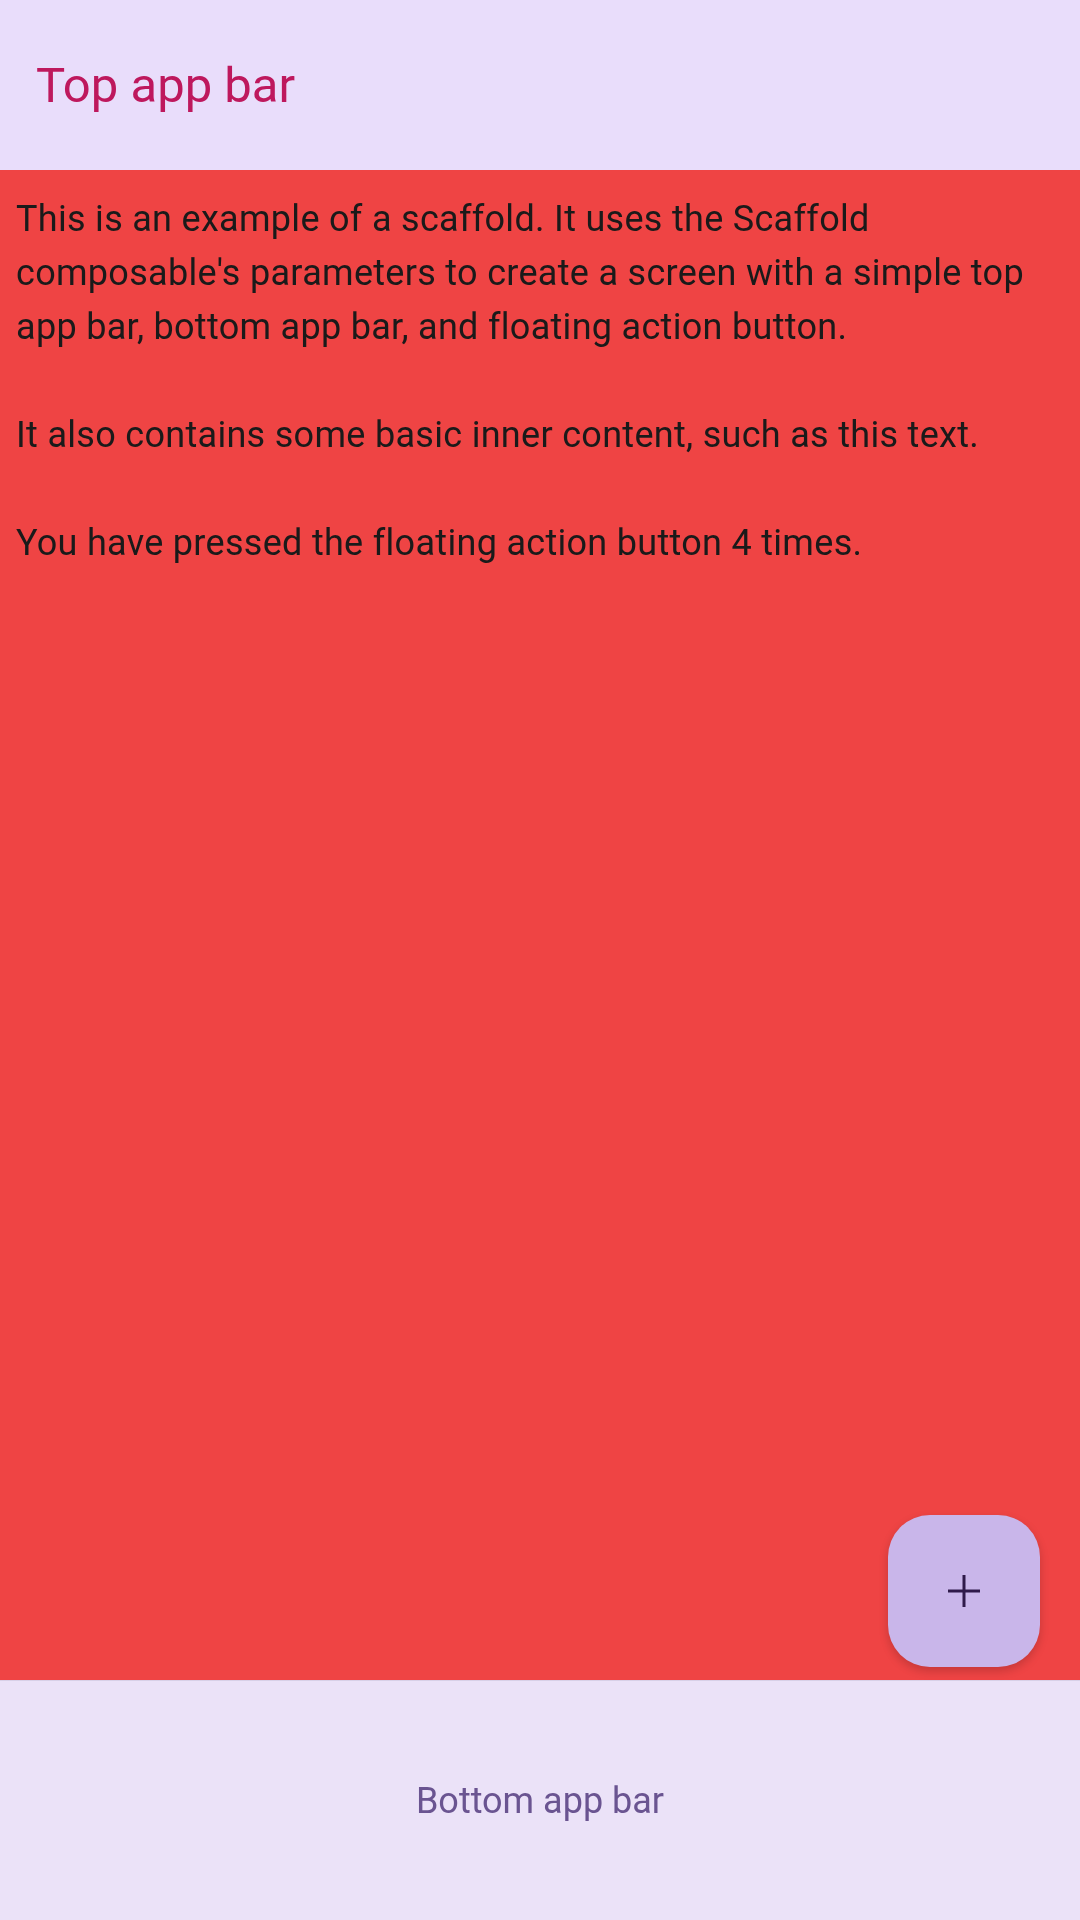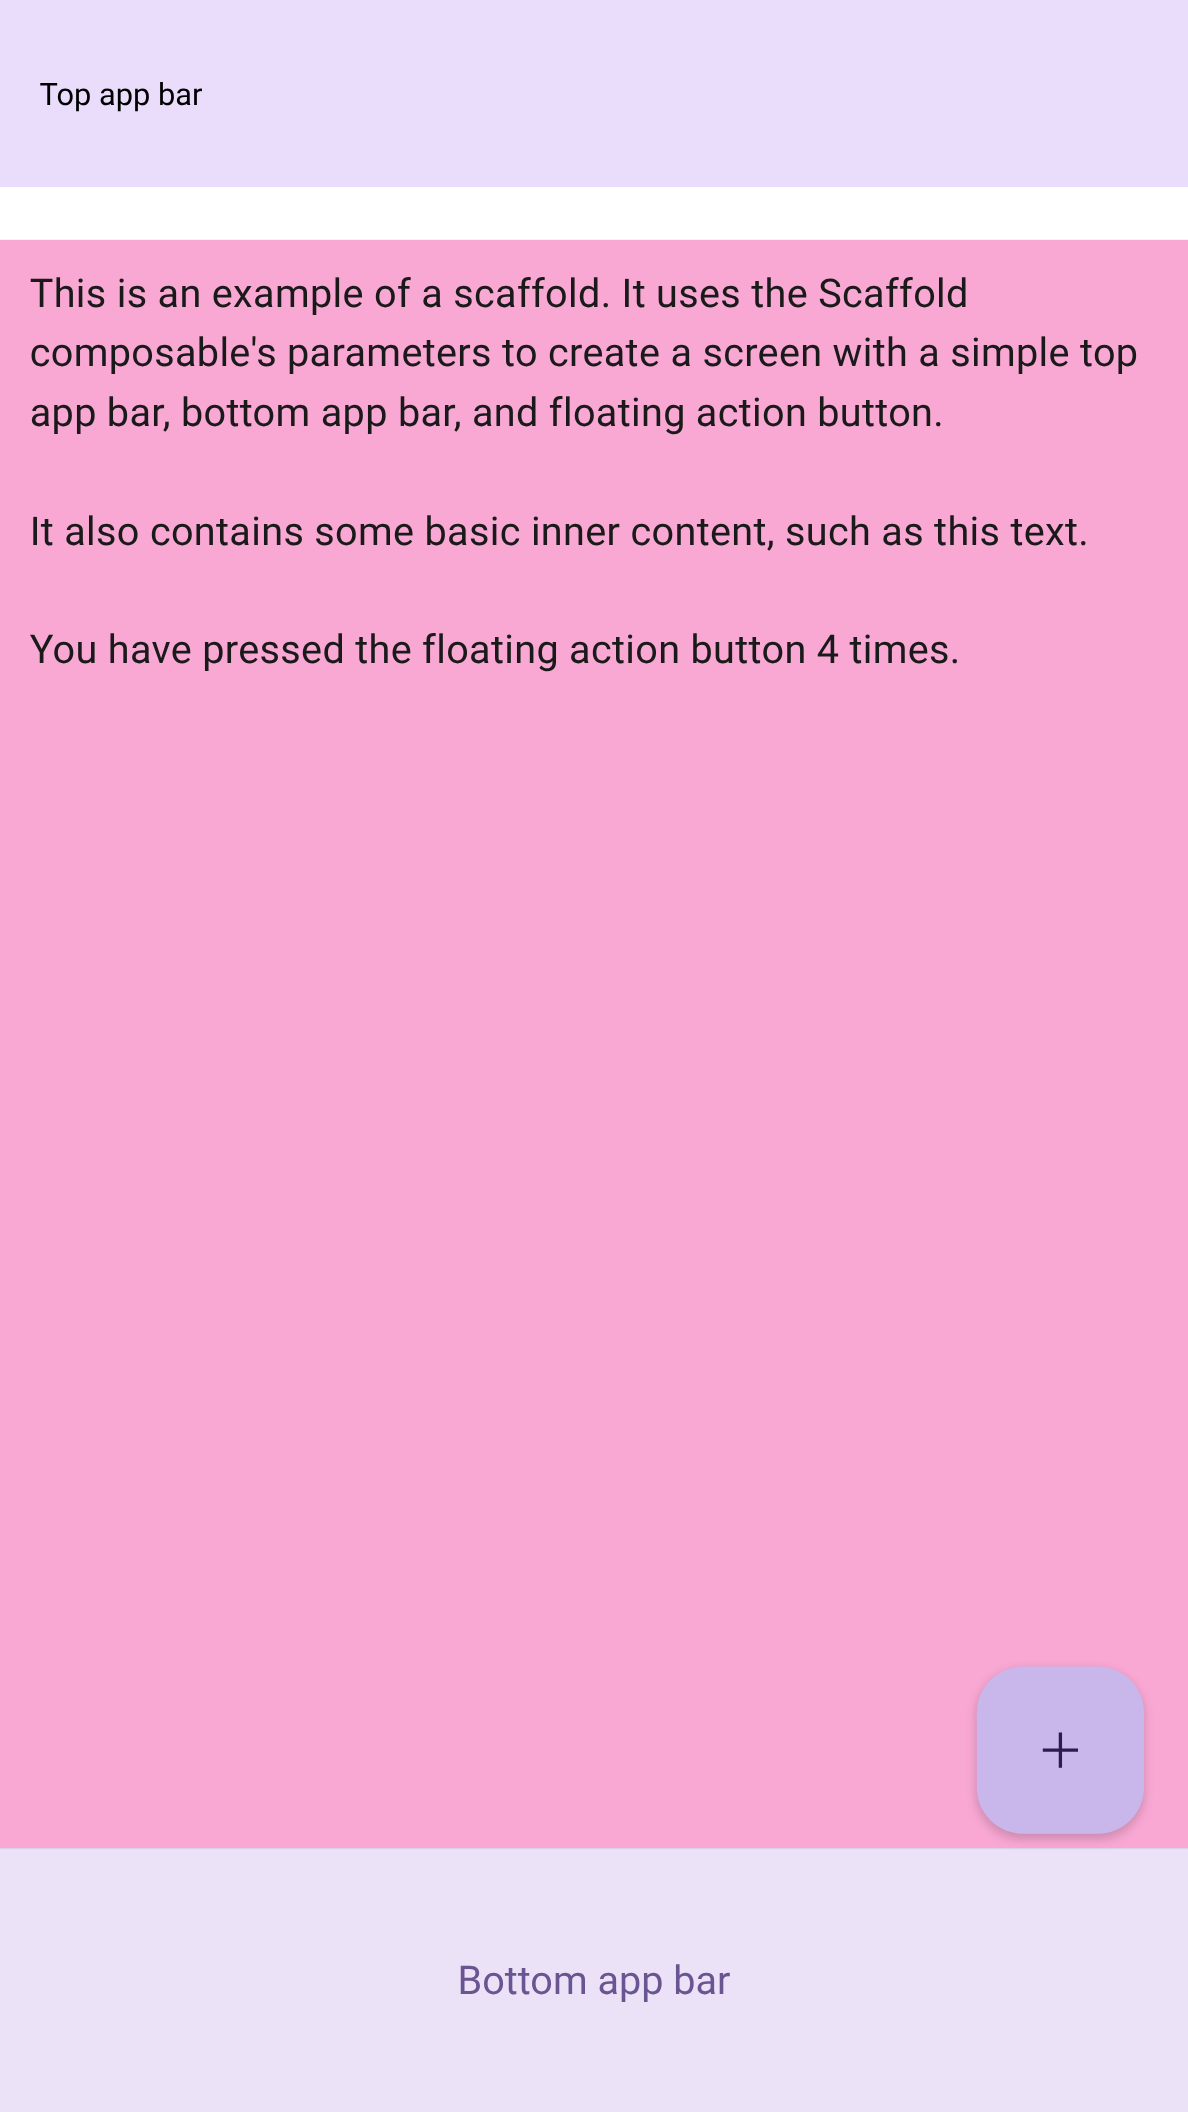--- a/index.html
+++ b/index.html
@@ -21,30 +21,29 @@
     
     .top-app-bar {
       background: #e9ddfb;
       padding: 42px 36px;
       height: 170px;
       display: flex;
       align-items: center;
     }
     
     .top-app-bar-title {
-      color: #000000;
-      font-size: 28px;
+      color: #be185d;
+      font-size: 49px;
       font-weight: 400;
     }
     
     .content {
       flex: 1;
-      padding: 22px 27px;
-      background: #f9a8d4;
-      margin-top: 48px;
+      padding: 22px 16px;
+      background: #ef4444;
     }
     
     .content-text {
       color: #1a1a1a;
       font-size: 36px;
       line-height: 1.5;
       font-weight: 400;
       letter-spacing: 0.3px;
     }
     

